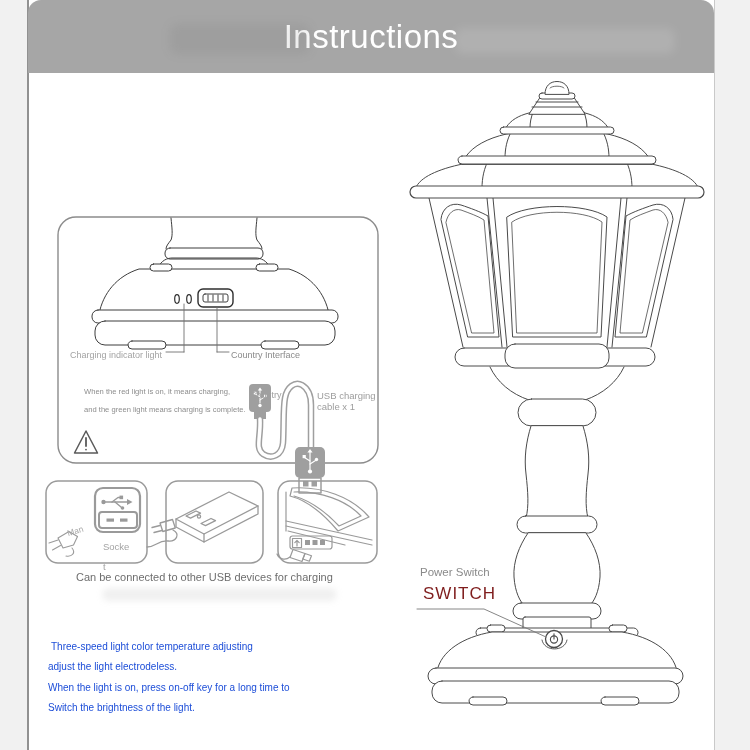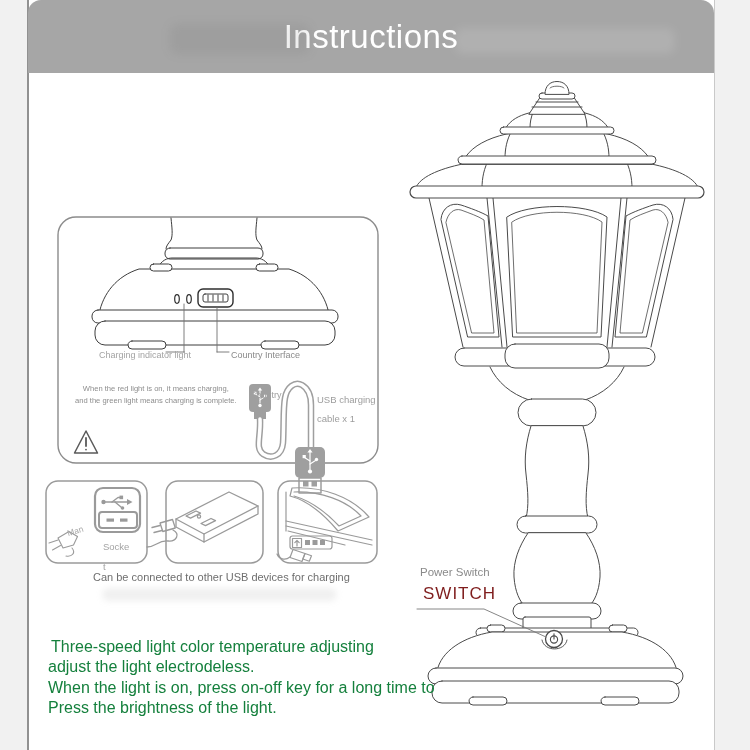--- a/index.html
+++ b/index.html
@@ -10,32 +10,32 @@
   .header{position:absolute;left:28px;top:0;width:686px;height:73px;background:#a6a6a6;
           border-radius:13px 13px 0 0;display:flex;align-items:center;justify-content:center;}
   .header .title{color:#ffffff;font-size:33px;letter-spacing:.5px;font-weight:400;}
   .smudge{position:absolute;filter:blur(5px);border-radius:8px;pointer-events:none;}
   .s1{left:170px;top:24px;width:140px;height:30px;background:rgba(90,90,90,.10);}
   .s2{left:455px;top:28px;width:220px;height:26px;background:rgba(255,255,255,.12);}
   .s3{left:102px;top:588px;width:235px;height:13px;background:rgba(150,150,150,.14);filter:blur(3px);}
   svg.art{position:absolute;left:0;top:0;}
   .txt{position:absolute;color:#8f8f8f;}
   .pre{white-space:pre-line;}
-  .lbl-indicator{left:70px;top:350px;font-size:9px;color:#a3a3a3;margin-left:29px;}
+  .lbl-indicator{left:70px;top:350px;font-size:9px;color:#a3a3a3;}
   .lbl-interface{left:231px;top:350px;font-size:9px;color:#8a8a8a;}
-  .charge-note{left:75px;top:383px;font-size:7.6px;line-height:12px;color:#8d8d8d;text-align:center;}
+  .charge-note{left:84px;top:383px;font-size:7.6px;line-height:18px;color:#8d8d8d;}
   .warning-text{left:101px;top:428px;font-size:10px;line-height:13.5px;color:#bcbcbc;}
   .country{left:250px;top:390px;font-size:9px;color:#9f9f9f;}
-  .cable-lbl{left:317px;top:390px;font-size:9.5px;line-height:19px;color:#9d9d9d;}
+  .cable-lbl{left:317px;top:390px;font-size:9.5px;line-height:11px;color:#9d9d9d;}
   .plug-lbl{left:67px;top:526px;font-size:8.5px;color:#a8a8a8;transform:rotate(-17deg);}
   .socket-lbl{left:103px;top:537px;font-size:9.5px;line-height:20px;color:#a3a3a3;}
-  .caption{left:76px;top:571px;font-size:11px;color:#6e6e6e;margin-left:17px;}
+  .caption{left:76px;top:571px;font-size:11px;color:#6e6e6e;}
   .psw{left:420px;top:566px;font-size:11.5px;color:#8a8a8a;}
   .sw{left:423px;top:584px;font-size:17px;letter-spacing:1px;color:#7f1d1d;}
-  .footer{position:absolute;left:48px;top:637px;font-size:16px;line-height:20.3px;color:#15803d;}
+  .footer{position:absolute;left:48px;top:637px;font-size:10px;line-height:20.3px;color:#1d4ed8;}
   .footer div:first-child{padding-left:3px;}
 </style>
 </head>
 <body>
 
 <div id="app">
   <div class="panel"></div>
   <div class="header">
     <span class="title">Instructions</span>
   </div>
@@ -234,15 +234,15 @@
   <div class="txt socket-lbl pre">Socke
 t</div>
   <div class="txt caption">Can be connected to other USB devices for charging</div>
   <div class="txt psw">Power Switch</div>
   <div class="txt sw">SWITCH</div>
 
   <div class="footer">
     <div>Three-speed light color temperature adjusting</div>
     <div>adjust the light electrodeless.</div>
     <div>When the light is on, press on-off key for a long time to</div>
-    <div>Press the brightness of the light.</div>
+    <div>Switch the brightness of the light.</div>
   </div>
 </div>
 
 </body></html>

